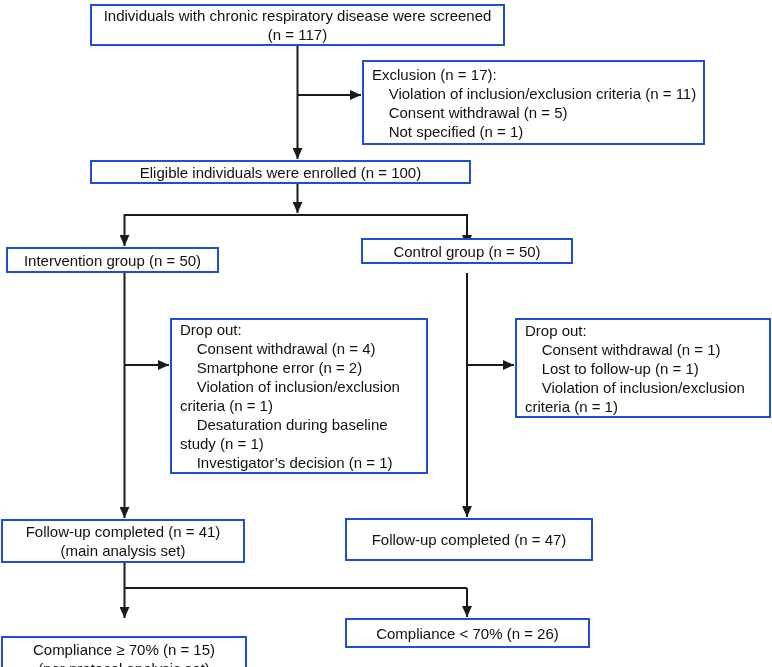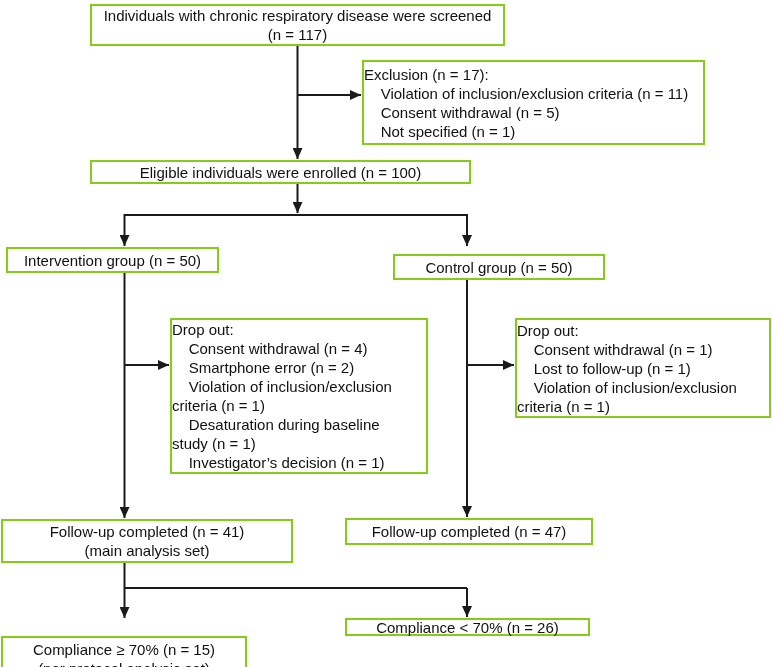--- a/index.html
+++ b/index.html
@@ -7,42 +7,42 @@
     position: relative;
     width: 772px;
     height: 667px;
     background: #ffffff;
     font-family: "Liberation Sans", sans-serif;
     color: #111111;
   }
   .box {
     position: absolute;
     box-sizing: border-box;
-    border: 2px solid #84cc16;
+    border: 2px solid #1d4ed8;
     background: #ffffff;
     font-size: 15px;
     line-height: 19px;
     display: flex;
     align-items: center;
   }
   .box > span { white-space: pre; display: block; width: 100%; }
   .center { justify-content: center; text-align: center; }
-  .leftalign { padding-right: 2px; text-align: left; }
+  .leftalign { padding-left: 8px; padding-right: 2px; text-align: left; }
 
   .b-screened            { left: 90px;  top: 4px;   width: 415px; height: 42px; }
   .b-exclusion           { left: 362px; top: 60px;  width: 343px; height: 85px; }
   .b-enrolled            { left: 90px;  top: 160px; width: 381px; height: 24px; }
   .b-intervention        { left: 6px;  top: 247px; width: 213px; height: 26px; }
-  .b-control             { left: 361px; top: 254px; width: 212px; height: 26px; margin-left: 32px; }
+  .b-control             { left: 361px; top: 238px; width: 212px; height: 26px; }
   .b-dropout-intervention{ left: 170px; top: 318px; width: 258px; height: 156px; }
   .b-dropout-control     { left: 515px; top: 318px; width: 256px; height: 100px; }
-  .b-followup-intervention{ left: 1px;  top: 519px; width: 292px; height: 44px; }
-  .b-followup-control    { left: 345px; top: 518px; width: 248px; height: 27px; }
+  .b-followup-intervention{ left: 1px;  top: 519px; width: 244px; height: 44px; }
+  .b-followup-control    { left: 345px; top: 518px; width: 248px; height: 43px; }
   .b-compliance-high     { left: 1px;   top: 636px; width: 246px; height: 46px; }
-  .b-compliance-low      { left: 345px; top: 618px; width: 245px; height: 18px; }
+  .b-compliance-low      { left: 345px; top: 618px; width: 245px; height: 30px; }
 
   svg.connectors {
     position: absolute;
     left: 0; top: 0;
     width: 772px;
     height: 667px;
     pointer-events: none;
   }
   svg.connectors path { stroke: #1a1a1a; stroke-width: 2; fill: none; }
 </style>

